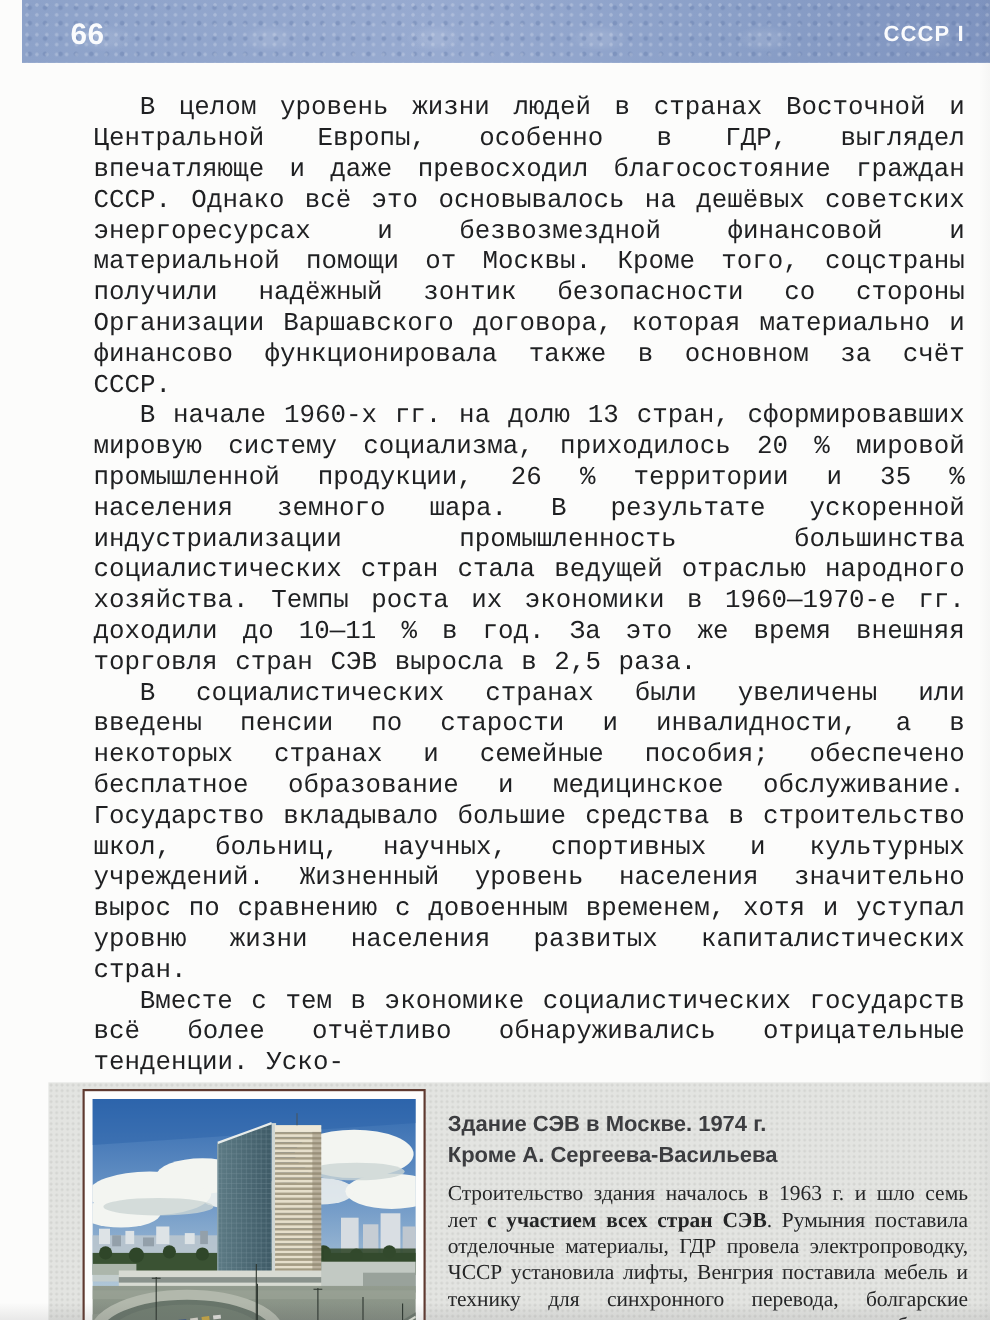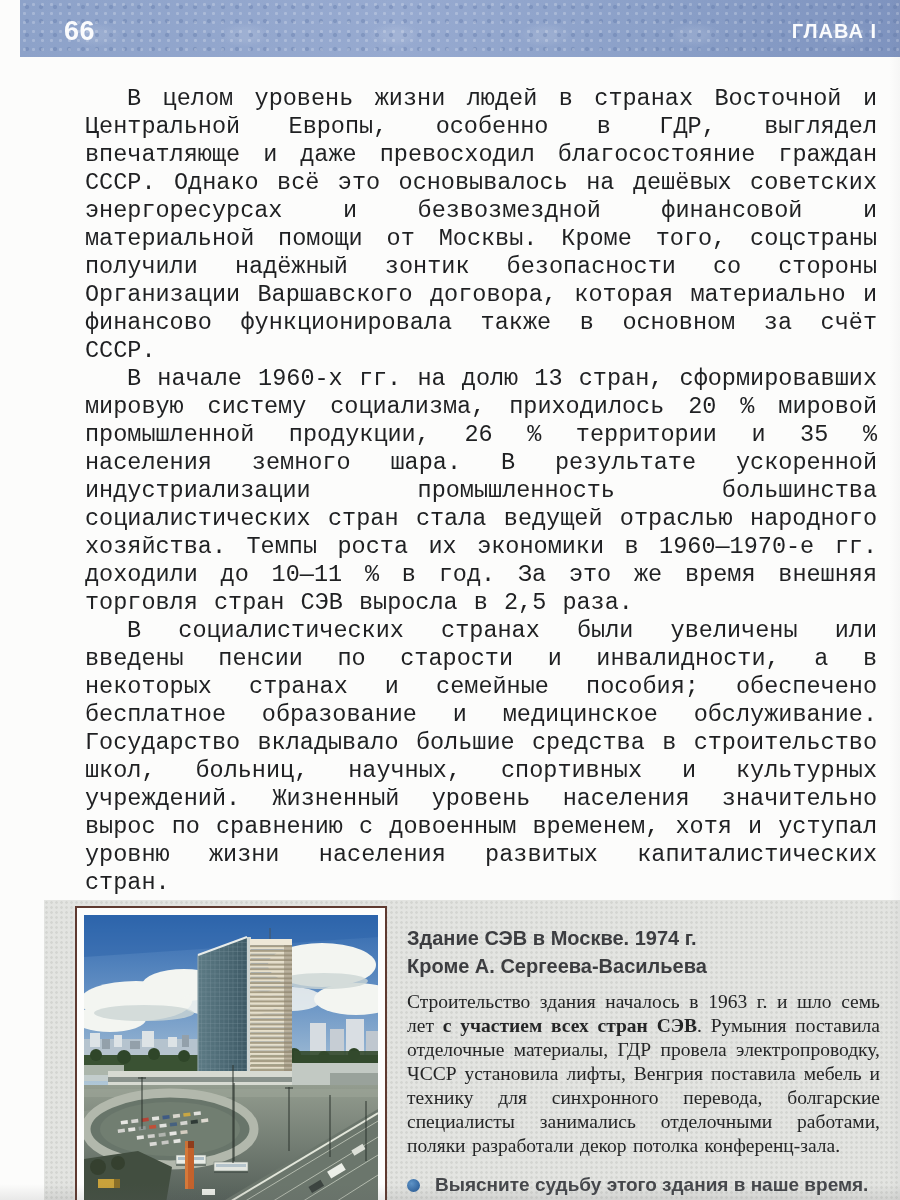--- a/index.html
+++ b/index.html
@@ -103,27 +103,28 @@
     background:radial-gradient(circle at 35% 35%, #5e93c6, #2f639e 75%);
   }
 </style>
 </head>
 <body>
 
 <div class="page">
 
   <header class="chapter-bar">
     <span class="page-num">66</span>
-    <span class="chapter-label">ГЛАВА I</span>
+    <span class="chapter-label">СССР I</span>
   </header>
 
   <main class="body-text">
     <p>В целом уровень жизни людей в странах Восточной и Центральной Европы, особенно в ГДР, выглядел впечатляюще и даже превосходил благосостояние граждан СССР. Однако всё это основывалось на дешёвых советских энергоресурсах и безвозмездной финансовой и материальной помощи от Москвы. Кроме того, соцстраны получили надёжный зонтик безопасности со стороны Организации Варшавского договора, которая материально и финансово функционировала также в основном за счёт СССР.</p>
     <p>В начале 1960-х гг. на долю 13 стран, сформировавших мировую систему социализма, приходилось 20 % мировой промышленной продукции, 26 % территории и 35 % населения земного шара. В результате ускоренной индустриализации промышленность большинства социалистических стран стала ведущей отраслью народного хозяйства. Темпы роста их экономики в 1960—1970-е гг. доходили до 10—11 % в год. За это же время внешняя торговля стран СЭВ выросла в 2,5 раза.</p>
     <p>В социалистических странах были увеличены или введены пенсии по старости и инвалидности, а в некоторых странах и семейные пособия; обеспечено бесплатное образование и медицинское обслуживание. Государство вкладывало большие средства в строительство школ, больниц, научных, спортивных и культурных учреждений. Жизненный уровень населения значительно вырос по сравнению с довоенным временем, хотя и уступал уровню жизни населения развитых капиталистических стран.</p>
+    <p>Вместе с тем в экономике социалистических государств всё более отчётливо обнаруживались отрицательные тенденции. Уско-</p>
   </main>
 
   <section class="figure-panel">
     <div class="figure-row">
 
       <figure class="photo-frame">
         <svg viewBox="0 0 294 288" width="294" height="288" preserveAspectRatio="none" xmlns="http://www.w3.org/2000/svg">
           <defs>
             <linearGradient id="sky" x1="0" y1="0" x2="0" y2="1">
               <stop offset="0" stop-color="#2f67ae"></stop>

